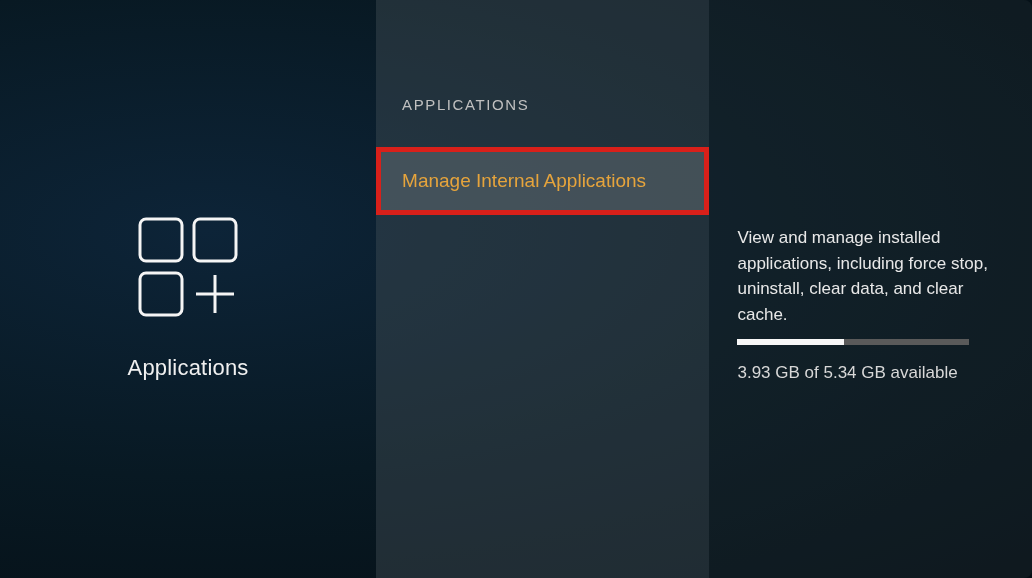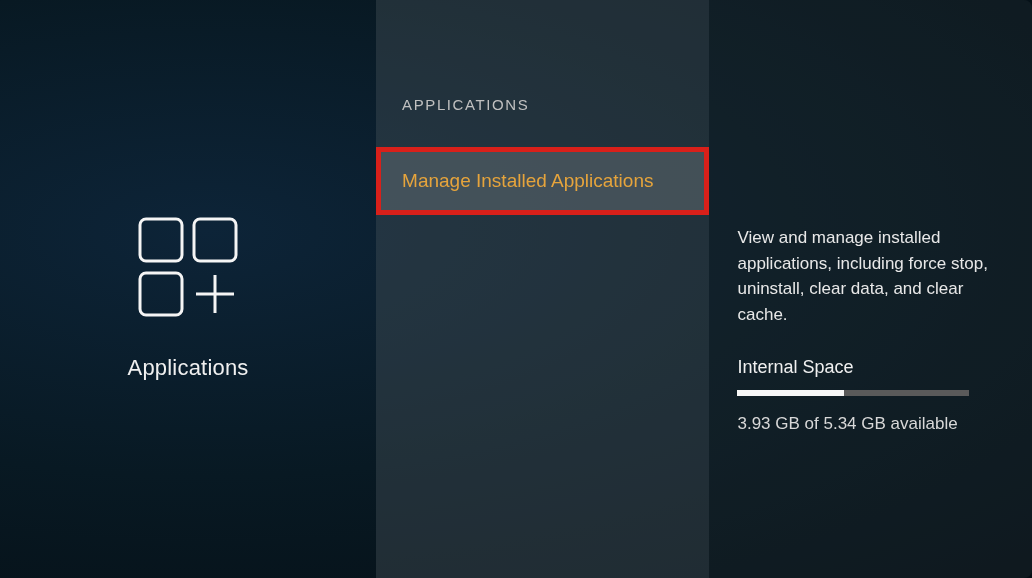--- a/index.html
+++ b/index.html
@@ -118,23 +118,22 @@
       <rect x="4" y="58" width="42" height="42" rx="6" fill="none" stroke="#f5f5f5" stroke-width="3"></rect>
       <line x1="79" y1="60" x2="79" y2="98" stroke="#f5f5f5" stroke-width="3"></line>
       <line x1="60" y1="79" x2="98" y2="79" stroke="#f5f5f5" stroke-width="3"></line>
     </svg>
   </div>
   <div class="left-label">Applications</div>
 </div>
 
 <div class="middle-panel">
   <div class="section-header">APPLICATIONS</div>
-  <div class="menu-item selected">Manage Installed Applications</div>
+  <div class="menu-item selected">Manage Internal Applications</div>
 </div>
 
 <div class="right-panel">
   <div class="description">View and manage installed applications, including force stop, uninstall, clear data, and clear cache.</div>
-  <div class="space-label">Internal Space</div>
   <div class="progress-bar">
     <div class="progress-fill" style="width:46%"></div>
   </div>
   <div class="space-value">3.93 GB of 5.34 GB available</div>
 </div>
 
 </body></html>

